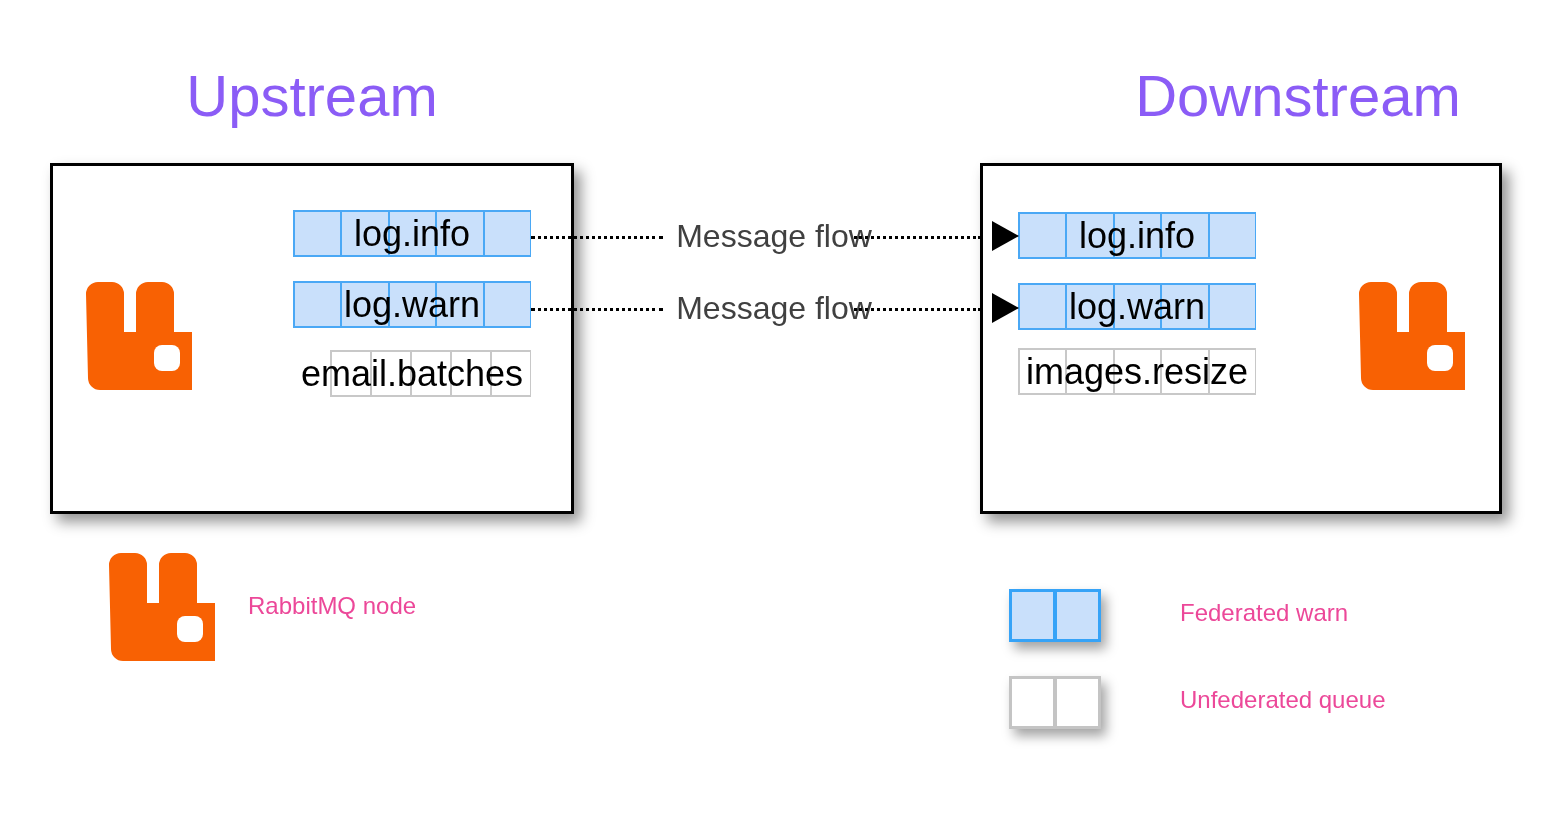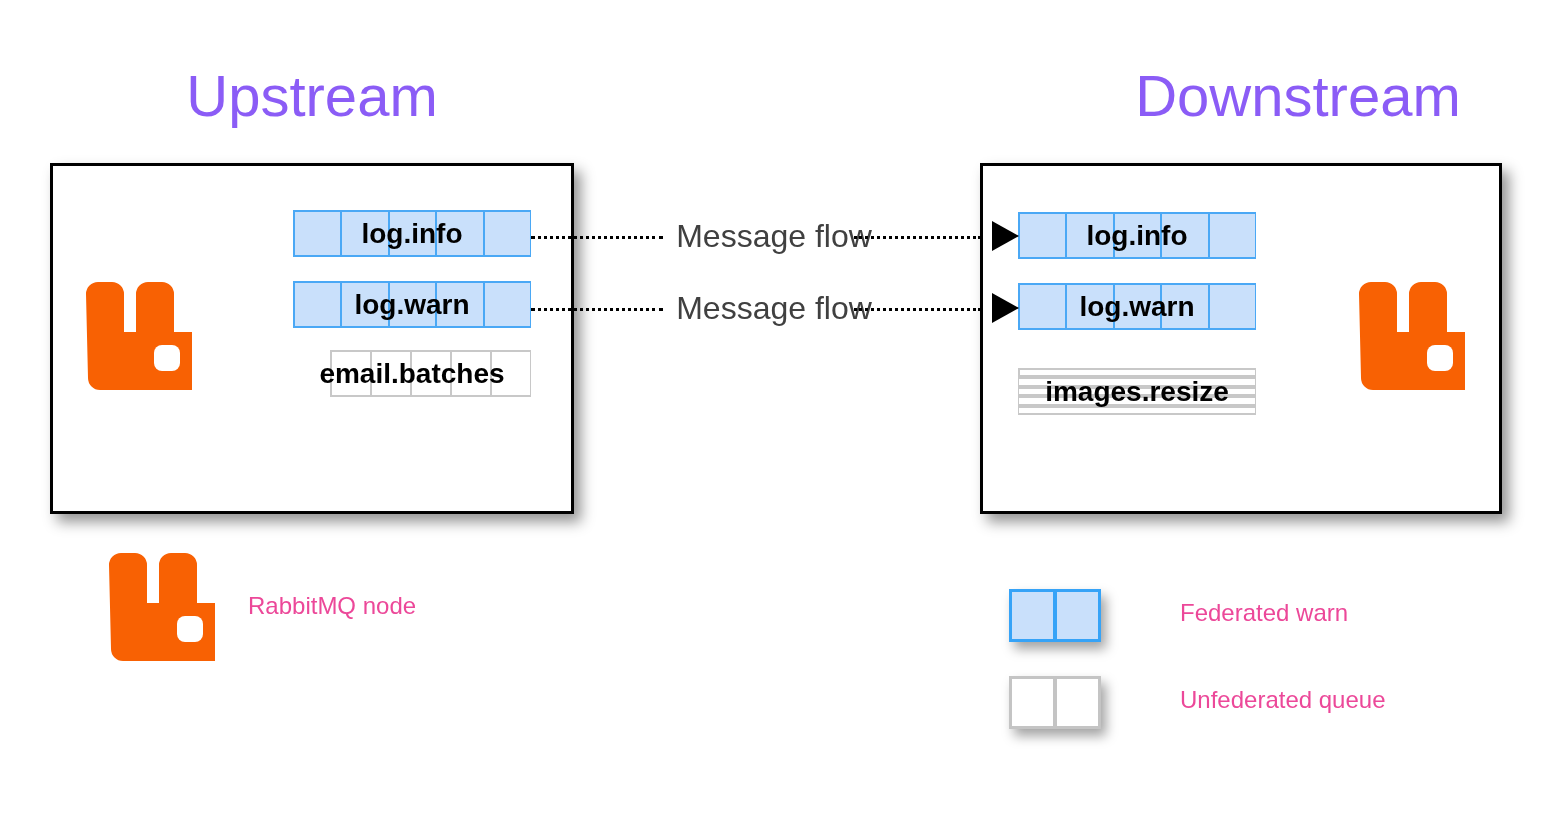--- a/index.html
+++ b/index.html
@@ -71,36 +71,35 @@
   }
   .queue.unfederated .cell:first-child { border-left-width: 2px; }
   .queue.unfederated .cell:last-child  { border-right-width: 2px; }
 
   .queue-label {
     position: absolute;
     left: 0; right: 0; top: 0; bottom: 0;
     display: flex;
     align-items: center;
     justify-content: center;
-    font-size: 28px;
+    font-size: 36px;
     line-height: 1;
     color: #000000;
     white-space: nowrap;
     pointer-events: none;
-    font-weight: bold;
   }
 
   
   #q-up-info  { left: 293px; top: 210px; width: 238px; }
   #q-up-warn  { left: 293px; top: 281px; width: 238px; }
   #q-up-email { left: 293px; top: 350px; width: 238px; padding-left: 37px; }
   
   #q-dn-info   { left: 1018px; top: 212px; width: 238px; }
   #q-dn-warn   { left: 1018px; top: 283px; width: 238px; }
-  #q-dn-images { left: 1018px; top: 368px; width: 238px; flex-direction: column; }
+  #q-dn-images { left: 1018px; top: 348px; width: 238px; }
 
   
   .rmq-logo {
     position: absolute;
     display: block;
   }
   #logo-upstream   { left: 82px;   top: 282px;  width: 110px; height: 108px; }
   #logo-downstream { left: 1355px; top: 282px;  width: 110px; height: 108px; }
   #logo-legend     { left: 105px;  top: 553px;  width: 110px; height: 108px; }
 

